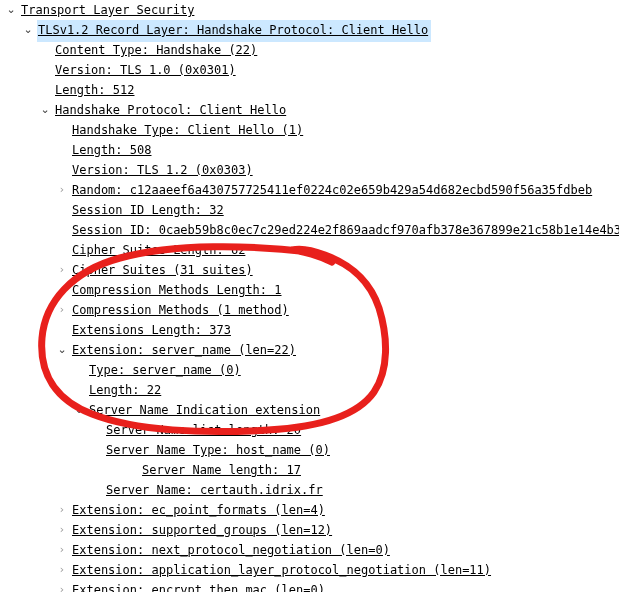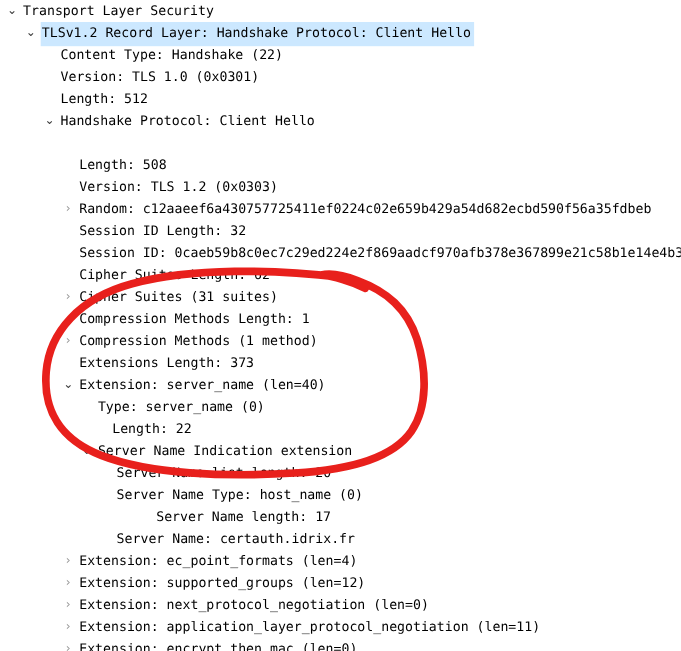--- a/index.html
+++ b/index.html
@@ -49,20 +49,21 @@
   .twisty.none {
     color: transparent;
   }
   .row .label {
     position: absolute;
     top: 0;
     height: 22px;
     line-height: 20px;
     padding-left: 1px;
     padding-right: 3px;
+    text-decoration: underline;
   }
   .row.selected .label {
     background: #cce8ff;
   }
   
   .lvl0 > .twisty { left: 4px; }
   .lvl0 > .label  { left: 20px; }
   .lvl1 > .twisty { left: 21px; }
   .lvl1 > .label  { left: 37px; }
   .lvl2 > .twisty { left: 38px; }
@@ -109,20 +110,21 @@
       <div class="row lvl2" style="top: 80px; position: absolute; left: 0px; right: 0px;">
         <span class="twisty none"></span>
         <span class="label">Length: 512</span>
       </div>
       <div class="row lvl2" style="top: 100px; position: absolute; left: 0px; right: 0px;">
         <span class="twisty expanded" style="color: rgb(60, 60, 60);">⌄</span>
         <span class="label">Handshake Protocol: Client Hello</span>
       </div>
       <div class="row lvl3" style="top: 120px; position: absolute; left: 0px; right: 0px;">
         <span class="twisty none"></span>
+        <span class="label">Handshake Type: Client Hello (1)</span>
       </div>
       <div class="row lvl3" style="top: 140px; position: absolute; left: 0px; right: 0px;">
         <span class="twisty none"></span>
         <span class="label">Length: 508</span>
       </div>
       <div class="row lvl3" style="top: 160px; position: absolute; left: 0px; right: 0px; padding-left: 44px;">
         <span class="twisty none"></span>
         <span class="label">Version: TLS 1.2 (0x0303)</span>
       </div>
       <div class="row lvl3" style="top: 180px; position: absolute; left: 0px; right: 0px;">
@@ -152,27 +154,27 @@
       <div class="row lvl3" style="top: 300px; position: absolute; left: 0px; right: 0px;">
         <span class="twisty collapsed" style="color: rgb(154, 154, 154);">›</span>
         <span class="label">Compression Methods (1 method)</span>
       </div>
       <div class="row lvl3" style="top: 320px; position: absolute; left: 0px; right: 0px;">
         <span class="twisty none"></span>
         <span class="label">Extensions Length: 373</span>
       </div>
       <div class="row lvl3" style="top: 340px; position: absolute; left: 0px; right: 0px;">
         <span class="twisty expanded" style="color: rgb(60, 60, 60);">⌄</span>
-        <span class="label">Extension: server_name (len=40)</span>
+        <span class="label">Extension: server_name (len=22)</span>
       </div>
       <div class="row lvl4" style="top: 360px; position: absolute; left: 0px; right: 0px;">
         <span class="twisty none"></span>
         <span class="label">Type: server_name (0)</span>
       </div>
-      <div class="row lvl4" style="top: 380px; position: absolute; left: 0px; right: 0px; margin-left: 13px;">
+      <div class="row lvl4" style="top: 380px; position: absolute; left: 0px; right: 0px;">
         <span class="twisty none"></span>
         <span class="label">Length: 22</span>
       </div>
       <div class="row lvl4" style="top: 400px; position: absolute; left: 0px; right: 12px;">
         <span class="twisty expanded" style="color: rgb(60, 60, 60);">⌄</span>
         <span class="label">Server Name Indication extension</span>
       </div>
       <div class="row lvl5" style="top: 420px; position: absolute; left: 0px; right: 0px;">
         <span class="twisty none"></span>
         <span class="label">Server Name list length: 20</span>

